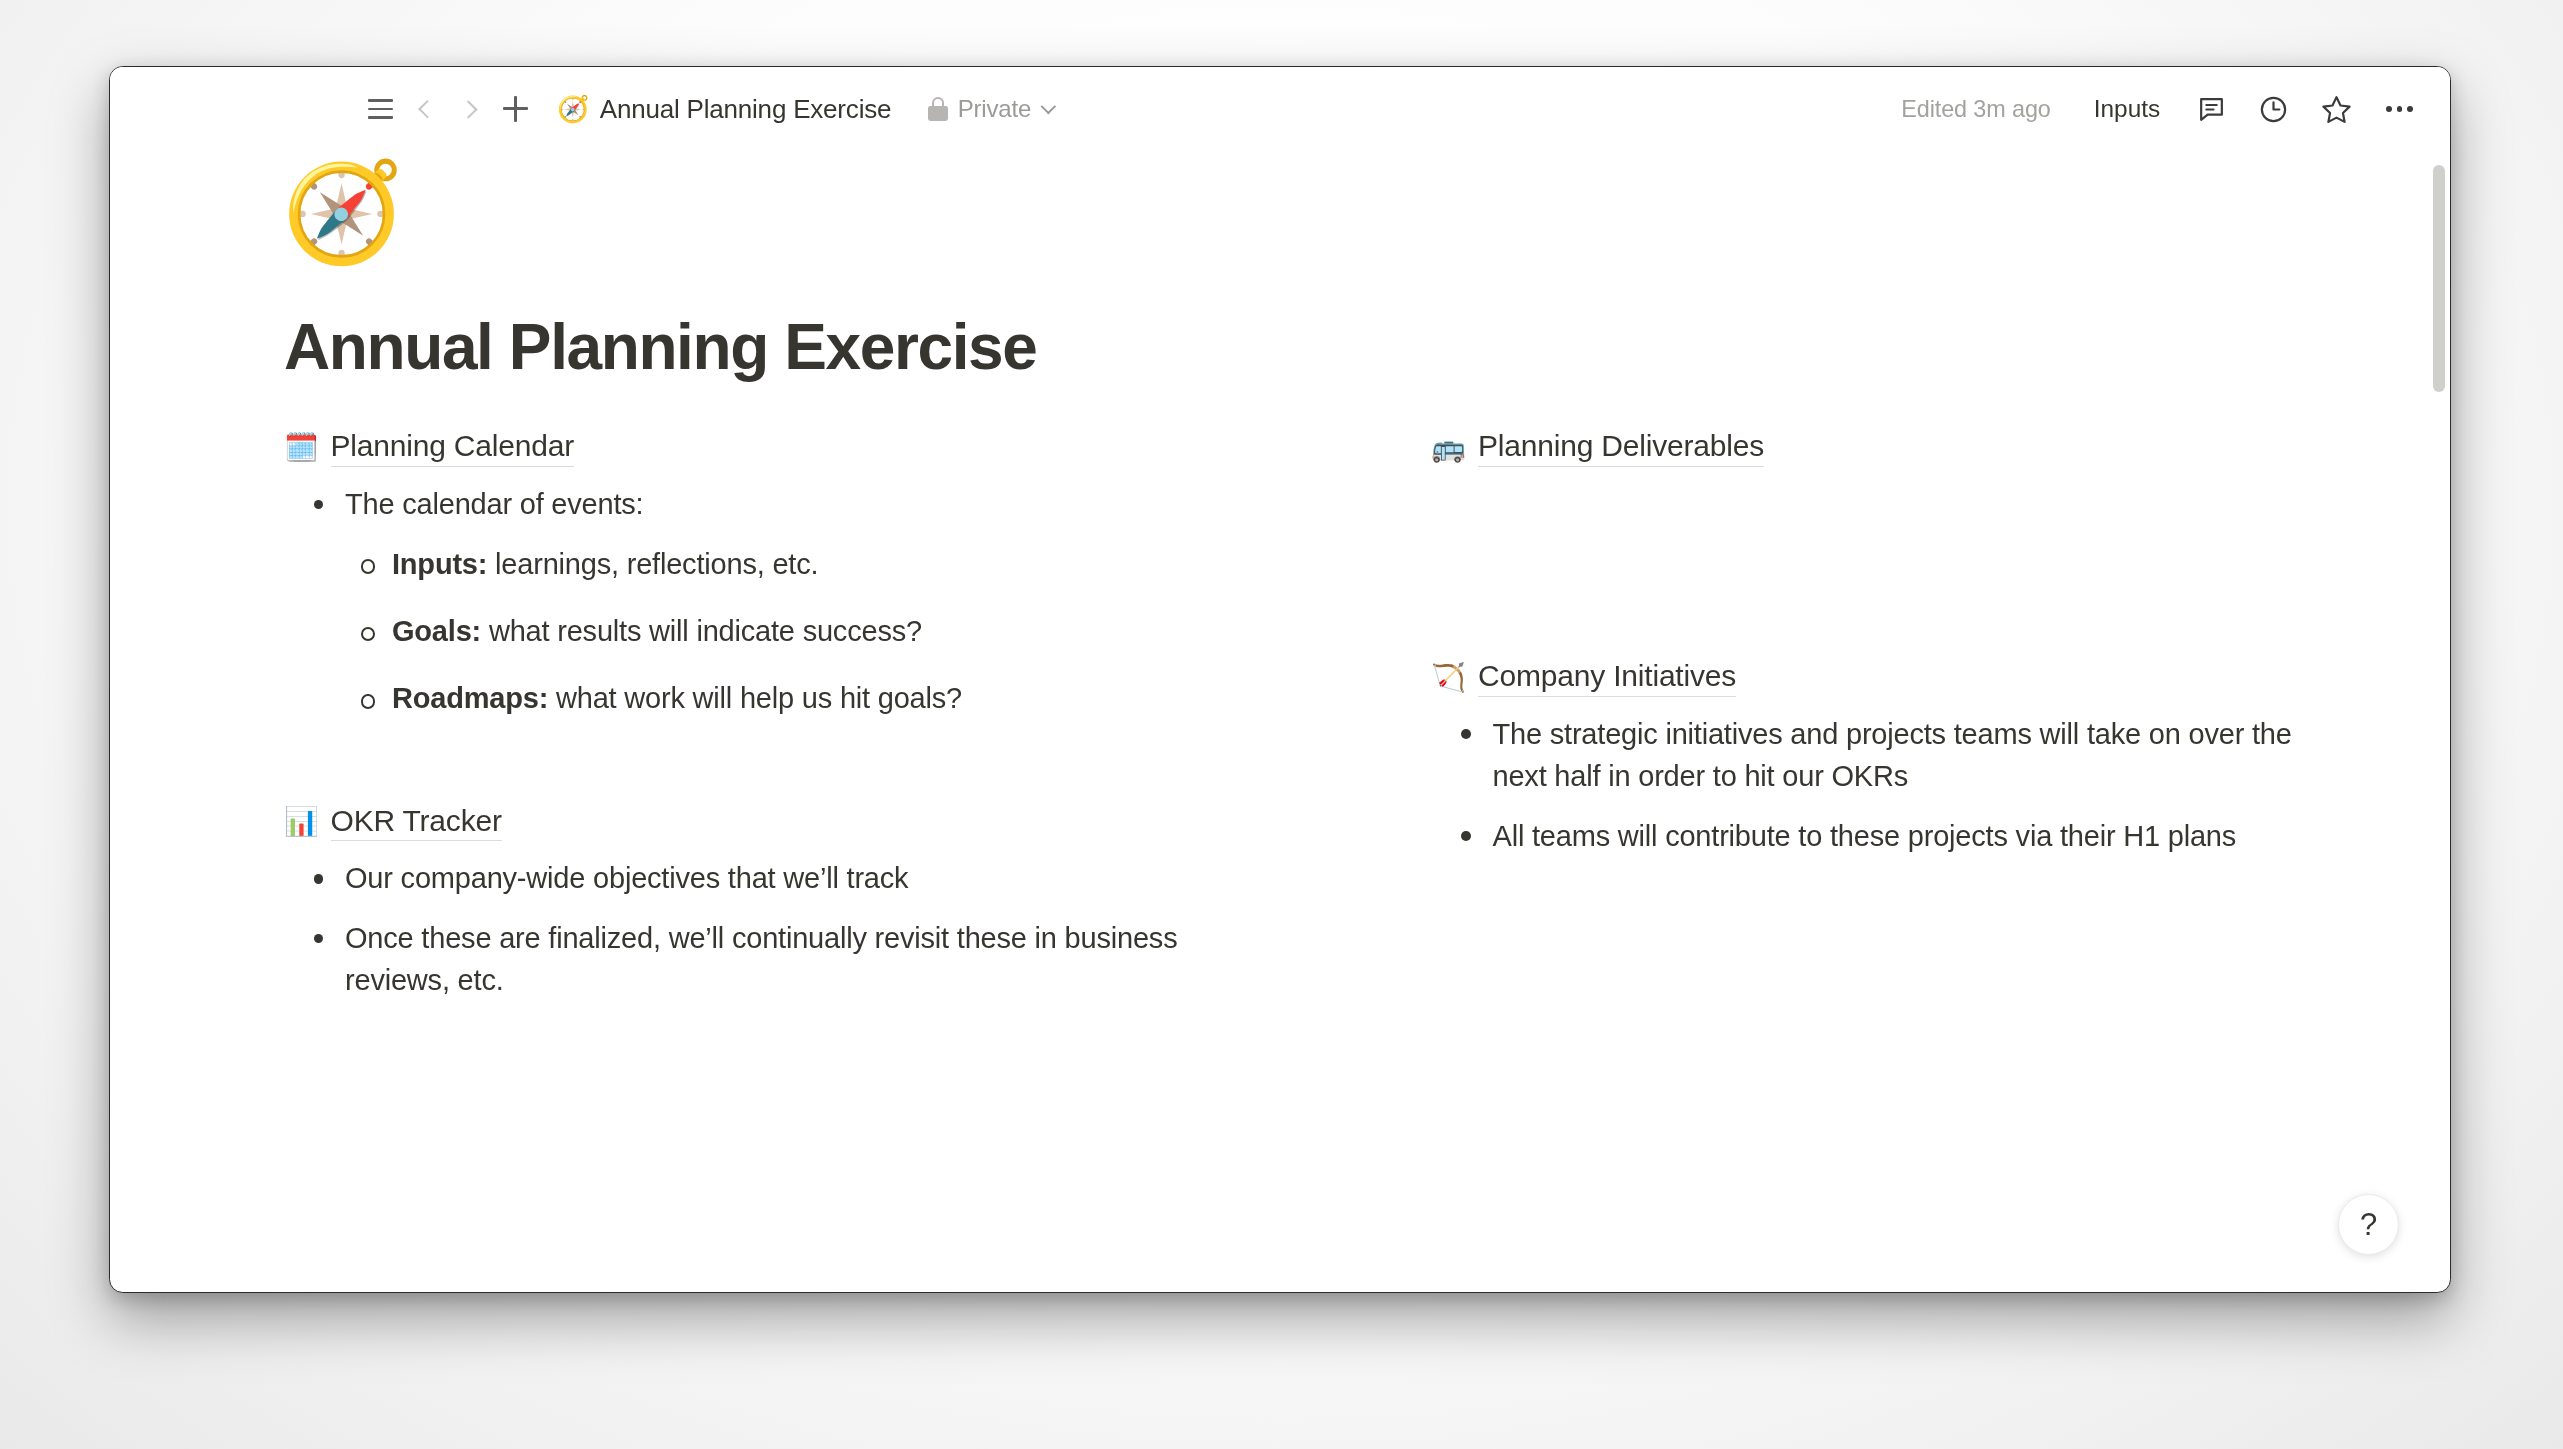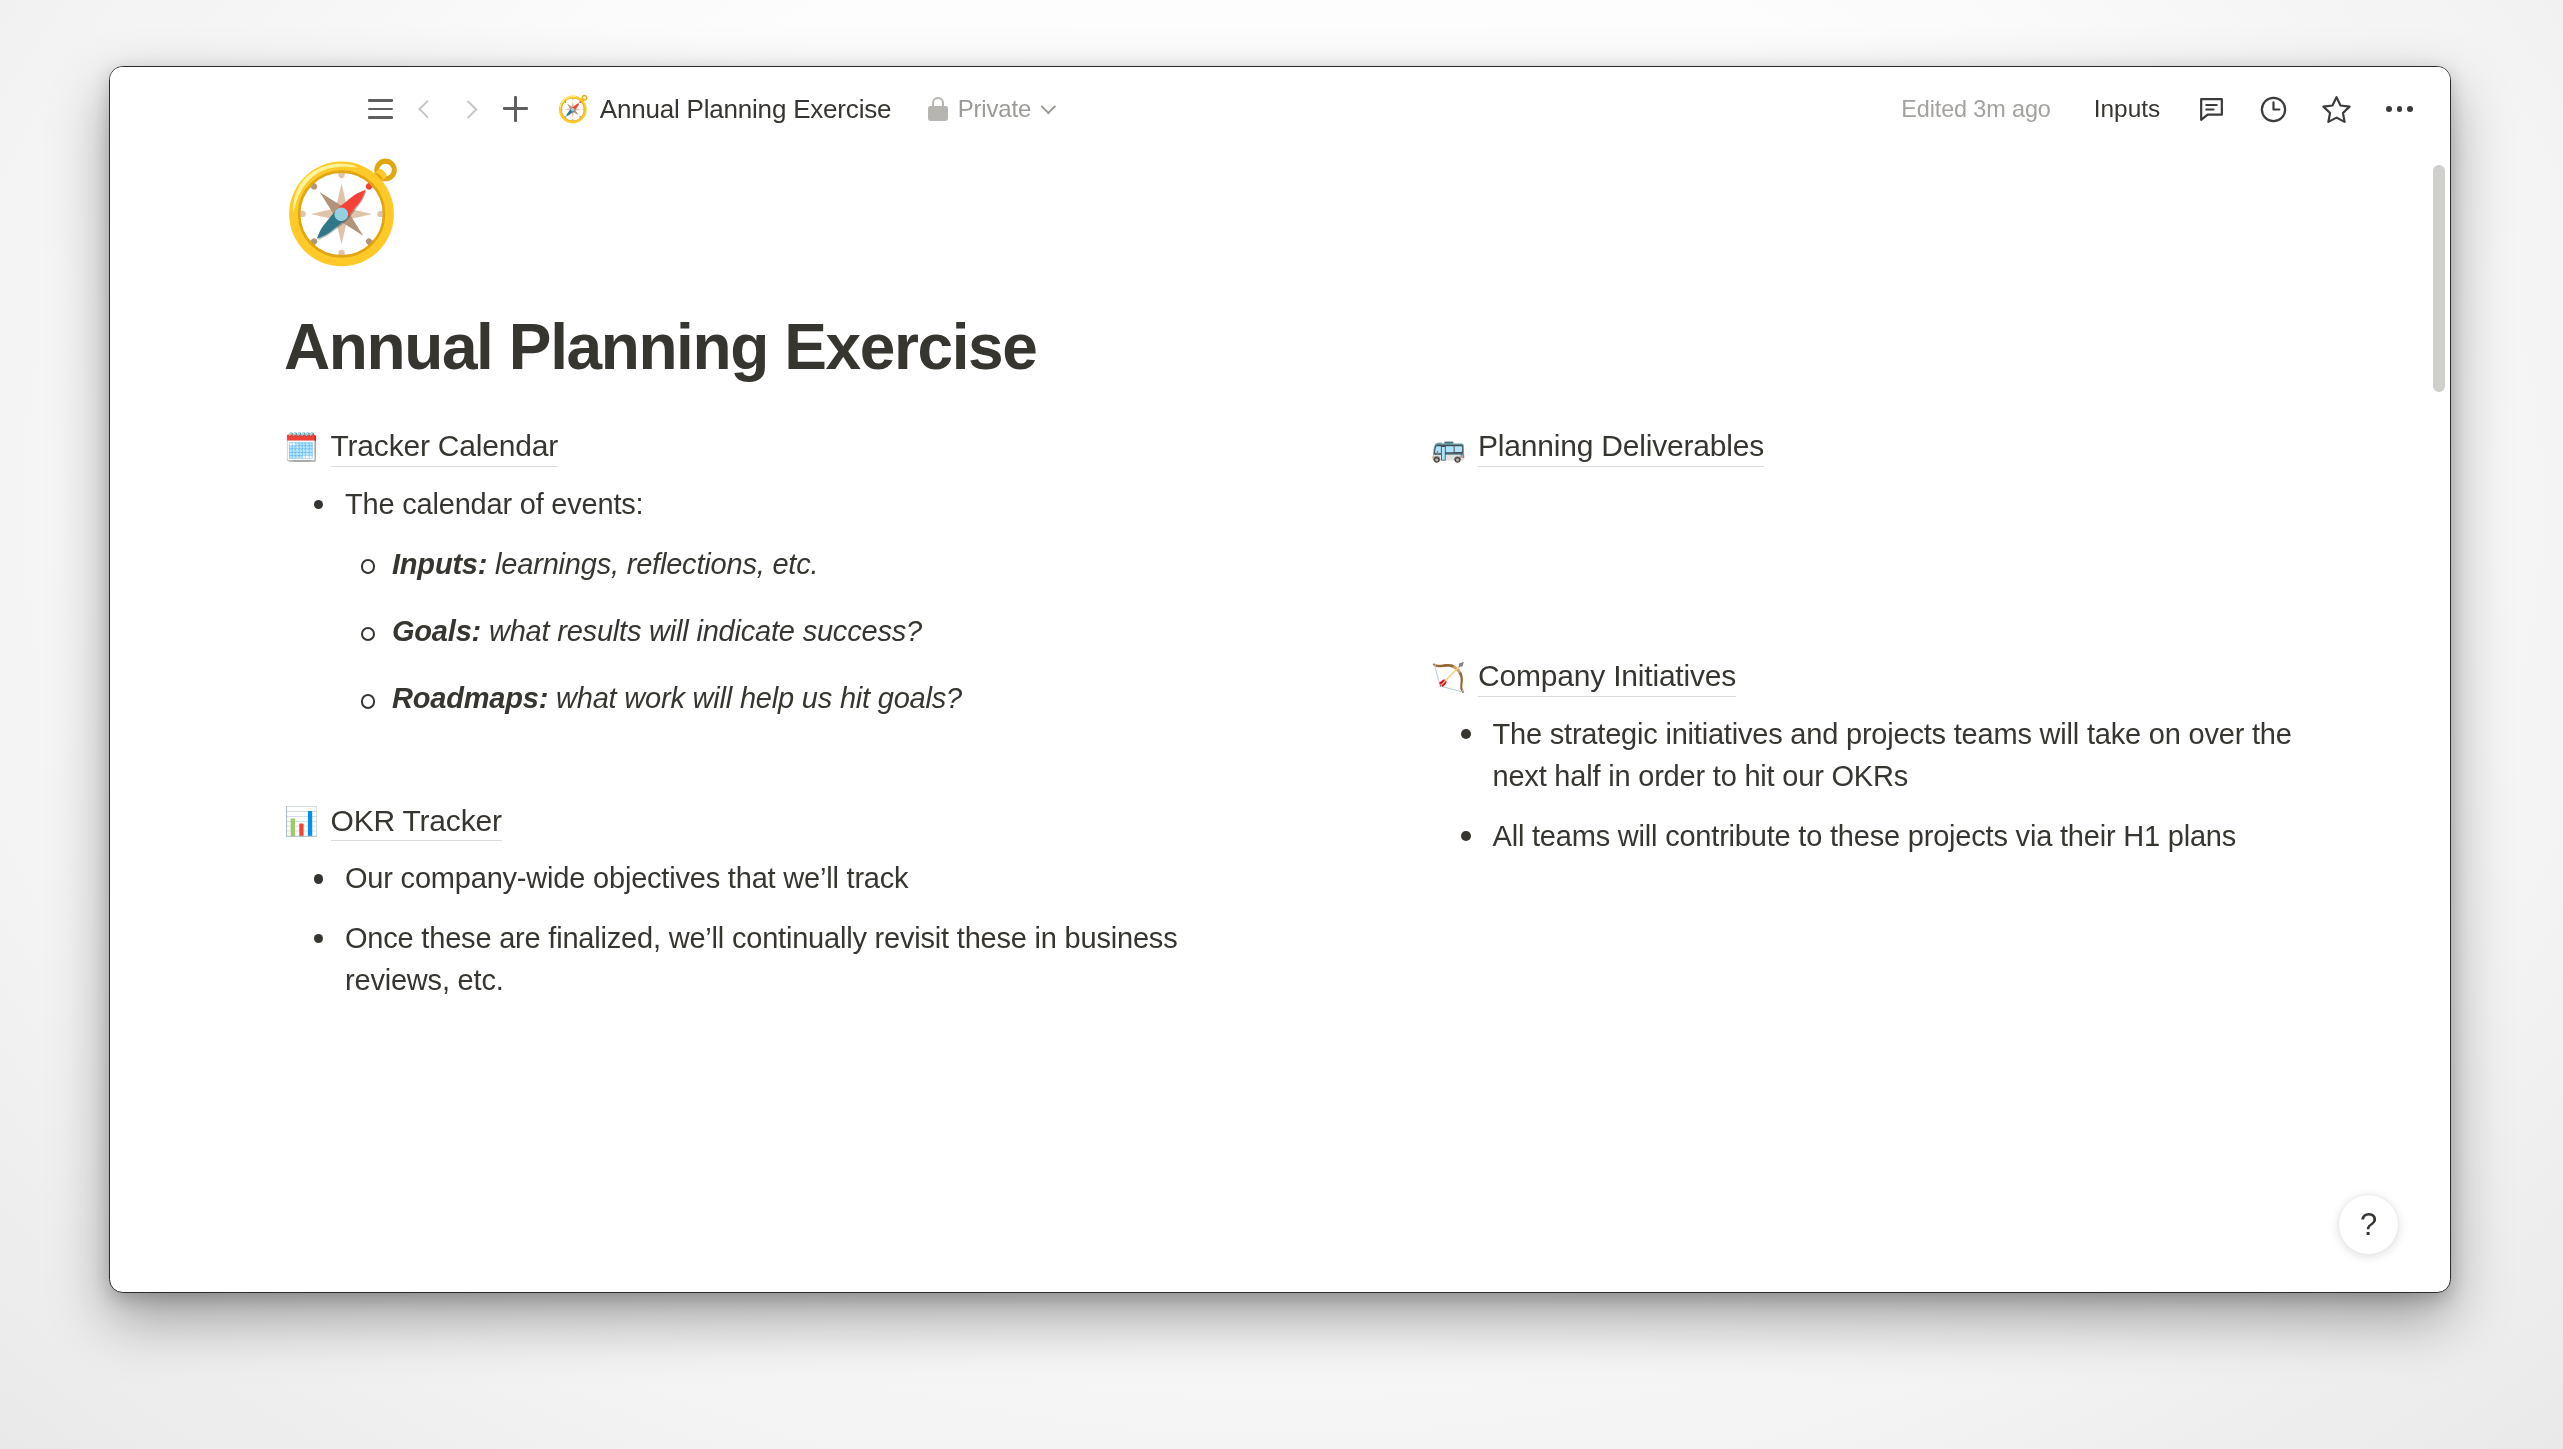--- a/index.html
+++ b/index.html
@@ -269,21 +269,20 @@
   ul.sub { list-style: none; margin: 17.6px 0 0 0; padding: 0; }
   ul.sub > li {
     position: relative;
     padding-left: 47px;
     font-size: 29px;
     line-height: 1.45;
     color: #37352f;
     letter-spacing: -0.2px;
     margin-bottom: 25.4px;
     cursor: text;
-    font-style: italic;
   }
   ul.sub > li:before {
     content: "";
     position: absolute;
     left: 15.6px;
     top: 16.6px;
     width: 10.7px; height: 10.7px;
     border: 2px solid #37352f;
     border-radius: 50%;
     background: transparent;
@@ -423,21 +422,21 @@
 
     <h1 class="page-title">Annual Planning Exercise</h1>
 
     <div class="columns">
 
       <div class="col left">
 
         <div class="section">
           <div class="section-head">
             <span class="sec-emoji">🗓️</span>
-            <span class="sec-title">Tracker Calendar</span>
+            <span class="sec-title">Planning Calendar</span>
           </div>
 
           <ul class="bullets">
             <li>
               <span>The calendar of events:</span>
 
               <ul class="sub">
                 <li>
                   <b>Inputs:</b><span> learnings, reflections, etc.</span>
                 </li>

